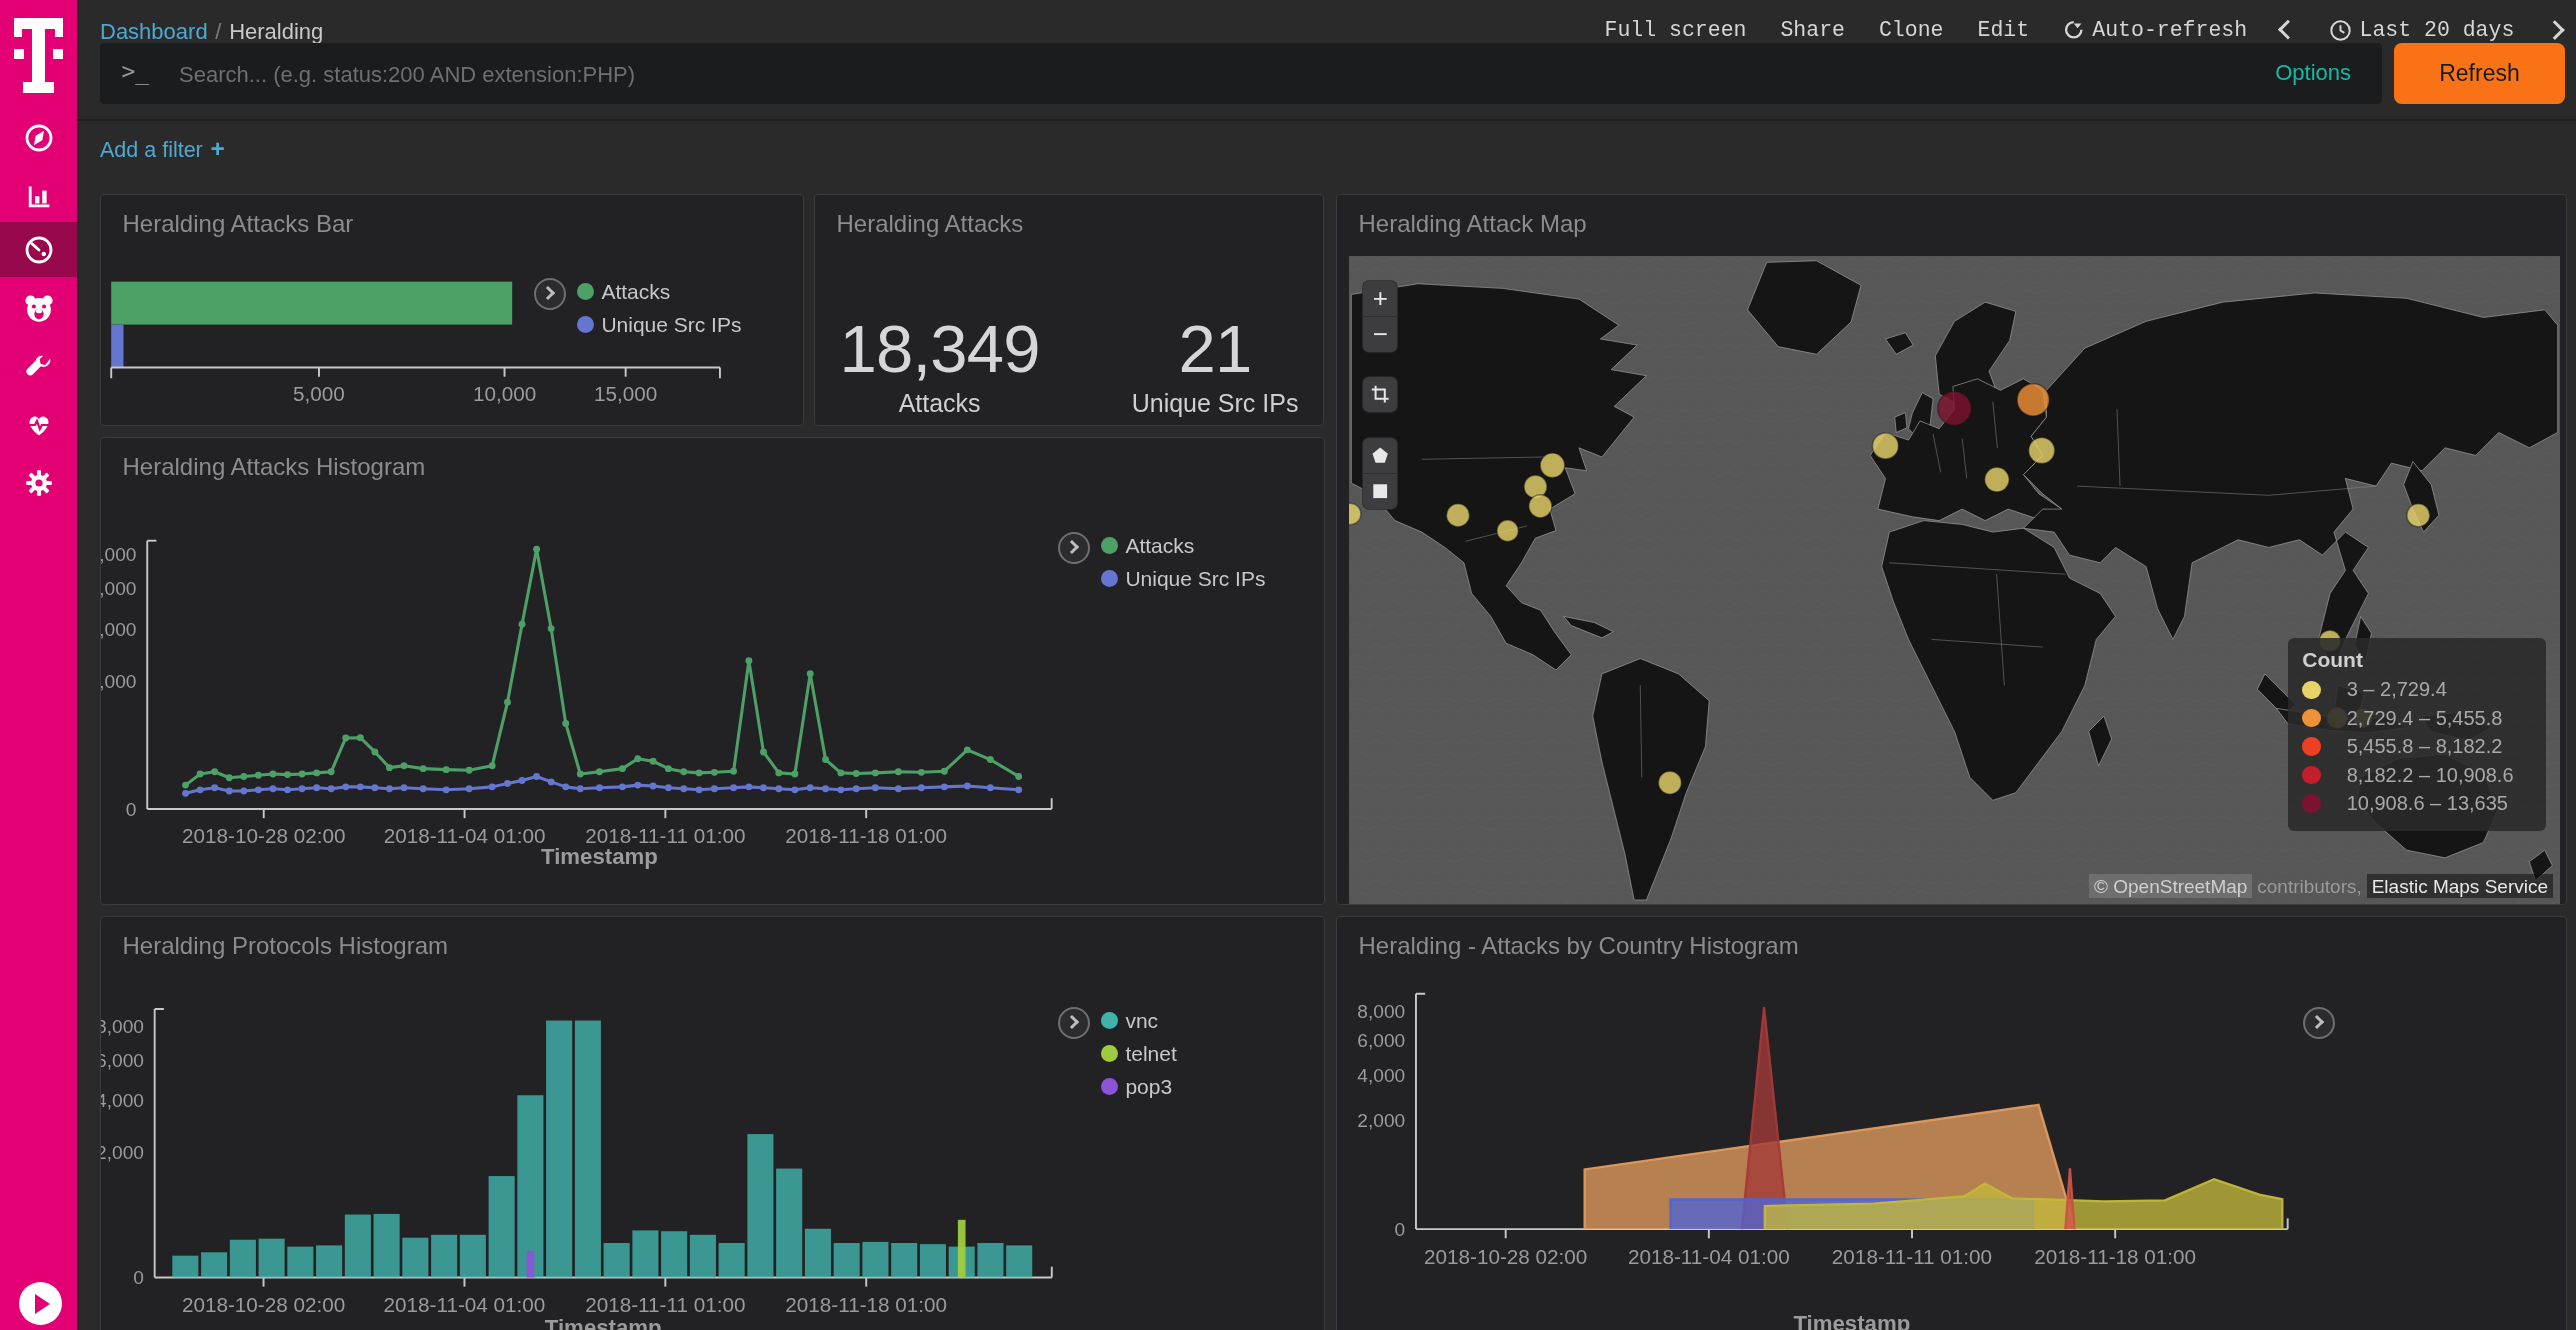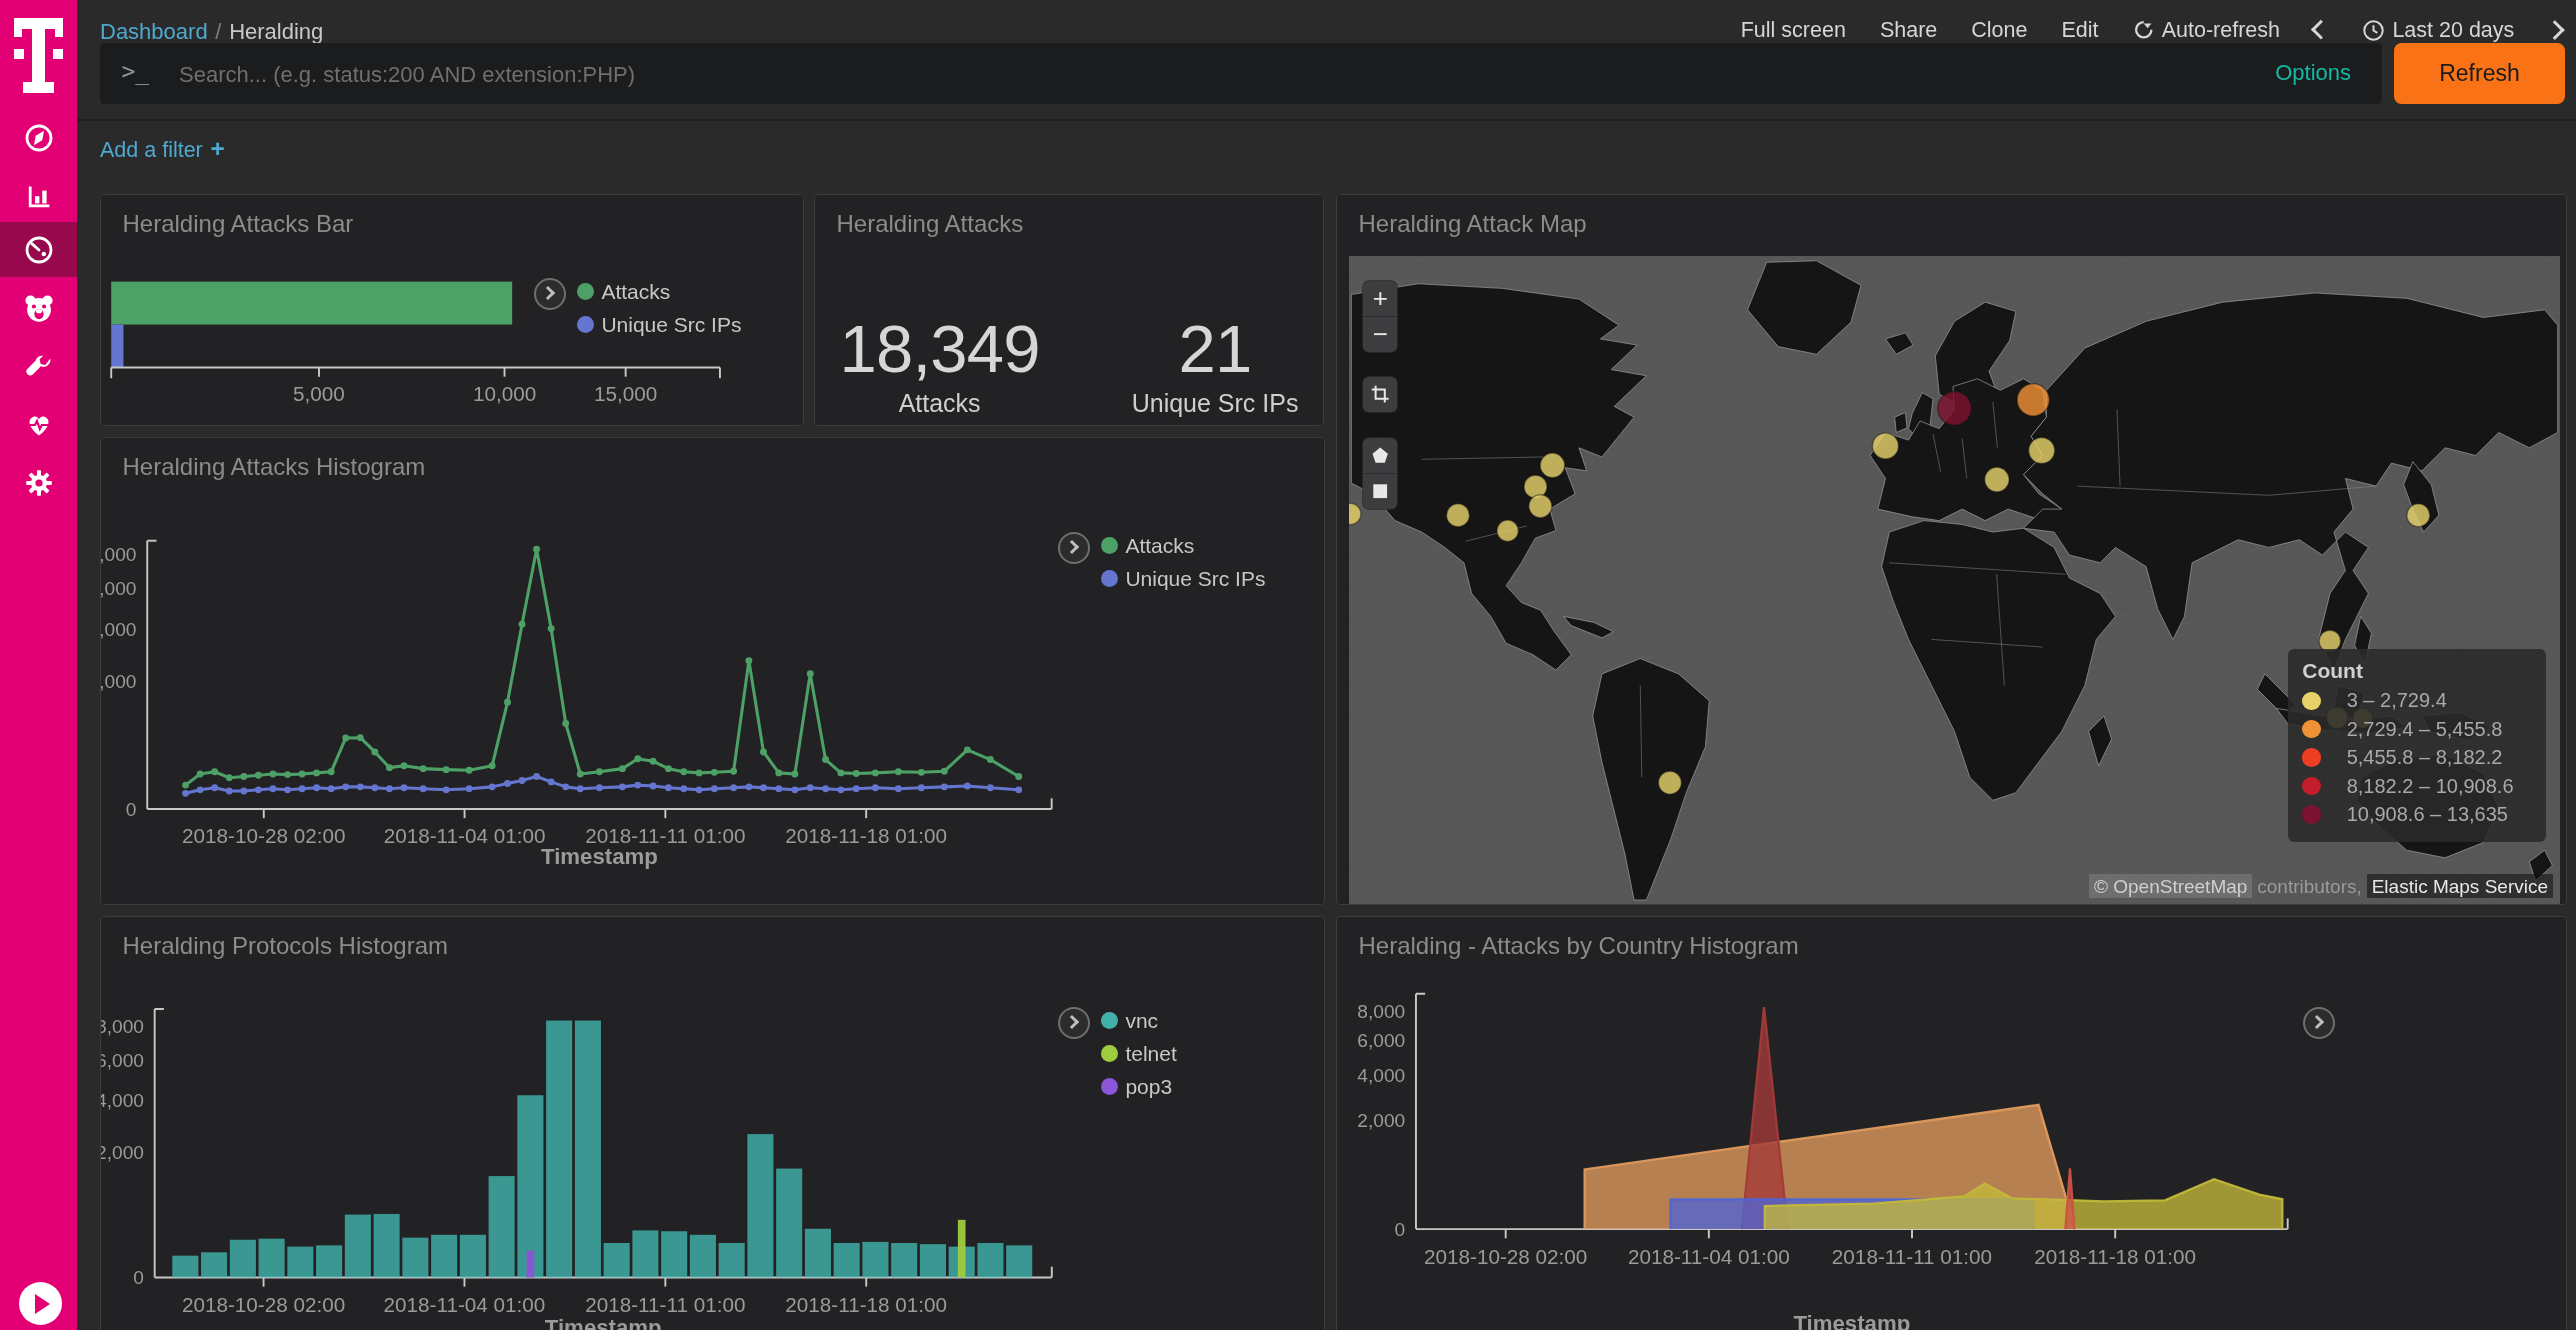--- a/index.html
+++ b/index.html
@@ -11,21 +11,21 @@
   .tlogo{position:absolute;left:14px;top:18.4px;width:49px;height:75px;}
   .tlogo div{position:absolute;background:#fff;}
   .collapse-btn{position:absolute;left:19px;top:1282px;width:43px;height:43px;border-radius:50%;background:#fff;display:flex;align-items:center;justify-content:center;cursor:pointer;}
   .collapse-btn i{display:block;width:0;height:0;border-top:10px solid transparent;border-bottom:10px solid transparent;border-left:15.3px solid #e20074;margin-left:4.6px;}
   
   #topbar{position:absolute;left:77px;top:8px;width:2499px;height:44px;}
   .crumb{position:absolute;left:23px;top:10.7px;font-size:22px;color:#c9c9c9;}
   .crumb .root{color:#4fa8d0;cursor:pointer;}
   .crumb .sep{color:#7d7d7d;padding:0 7.7px;}
   #navmenu{position:absolute;right:14px;top:0;height:44px;display:flex;align-items:center;gap:34px;color:#d6d6d6;font-size:21.5px;}
-  .nav-item{cursor:pointer;display:flex;align-items:center;gap:7.7px;white-space:nowrap;}
+  .nav-item{cursor:pointer;display:flex;align-items:center;gap:7.7px;white-space:nowrap;font-family:Liberation Mono, monospace;}
   .nav-chev{display:inline-block;width:10.7px;height:10.7px;border-top:3.1px solid #d6d6d6;border-right:3.1px solid #d6d6d6;}
   .nav-chev.left{transform:rotate(-135deg);}
   .nav-chev.right{transform:rotate(45deg);}
   
   #searchbox{position:absolute;left:100px;top:43px;width:2282px;height:61px;background:#1b1c1d;border-radius:4.6px;}
   #searchbox .prompt{position:absolute;left:21.5px;top:15.3px;color:#8f9496;font-size:23px;font-family:"DejaVu Sans Mono",monospace;}
   #searchbox input{position:absolute;left:77px;top:0;width:1993px;height:61px;background:transparent;border:none;outline:none;color:#c9c9c9;font-size:22px;font-family:"Liberation Sans",sans-serif;}
   #searchbox input::placeholder{color:#6f6f6f;}
   #options-link{position:absolute;right:31px;top:17px;color:#14b8a6;font-size:22px;cursor:pointer;}
   #refresh-btn{position:absolute;left:2394px;top:43px;width:171px;height:61px;background:#f97316;border:none;border-radius:7.7px;color:#1b1b1b;font-size:23px;font-family:"Liberation Sans",sans-serif;cursor:pointer;}
@@ -46,21 +46,21 @@
   
   .metric-wrap{position:absolute;left:0;top:115px;width:100%;display:flex;justify-content:center;gap:92px;}
   .metric{text-align:center;}
   .metric .val{font-size:67px;font-weight:400;color:#d6d6d6;letter-spacing:-0.8px;}
   .metric .lab{font-size:25px;color:#cfcfcf;margin-top:1.5px;}
   
   #map-area{position:absolute;left:12.3px;top:61px;width:1211px;height:648px;background:#575757;}
   .map-ctrl{position:absolute;left:14px;width:34px;background:#3d3d3f;border-radius:6.1px;overflow:hidden;box-shadow:0 0 0 0.8px #2c2c2c;}
   .map-ctrl .btn{width:34px;height:35px;display:flex;align-items:center;justify-content:center;color:#e8e8e8;font-size:26px;cursor:pointer;border-bottom:0.8px solid #2e2e30;}
   .map-ctrl .btn:last-child{border-bottom:none;}
-  .map-legend{position:absolute;right:14px;bottom:62px;width:230px;background:rgba(42,42,42,0.88);border-radius:6.1px;padding:10.7px 14px;}
+  .map-legend{position:absolute;right:14px;bottom:73px;width:230px;background:rgba(42,42,42,0.88);border-radius:6.1px;padding:10.7px 14px;}
   .map-legend .title{color:#d0d0d0;font-size:21px;font-weight:bold;margin-bottom:6.1px;}
   .ml-row{display:flex;align-items:center;gap:26px;margin:5.4px 0;}
   .ml-row .dot{width:18.4px;height:18.4px;border-radius:50%;flex:none;}
   .ml-row span{color:#a9a9a9;font-size:20px;white-space:nowrap;}
   .map-attr{position:absolute;right:7.7px;bottom:6.1px;font-size:19px;color:#9a9a9a;white-space:nowrap;}
   .map-attr .chip1{background:rgba(255,255,255,0.14);color:#cfcfcf;padding:1.5px 4.6px;}
   .map-attr .chip2{background:rgba(15,15,15,0.55);color:#e8e8e8;padding:1.5px 4.6px;}
   svg text{font-family:"Liberation Sans",sans-serif;}
   .ax{stroke:#c8c8c8;stroke-width:2.5;}
 </style>

